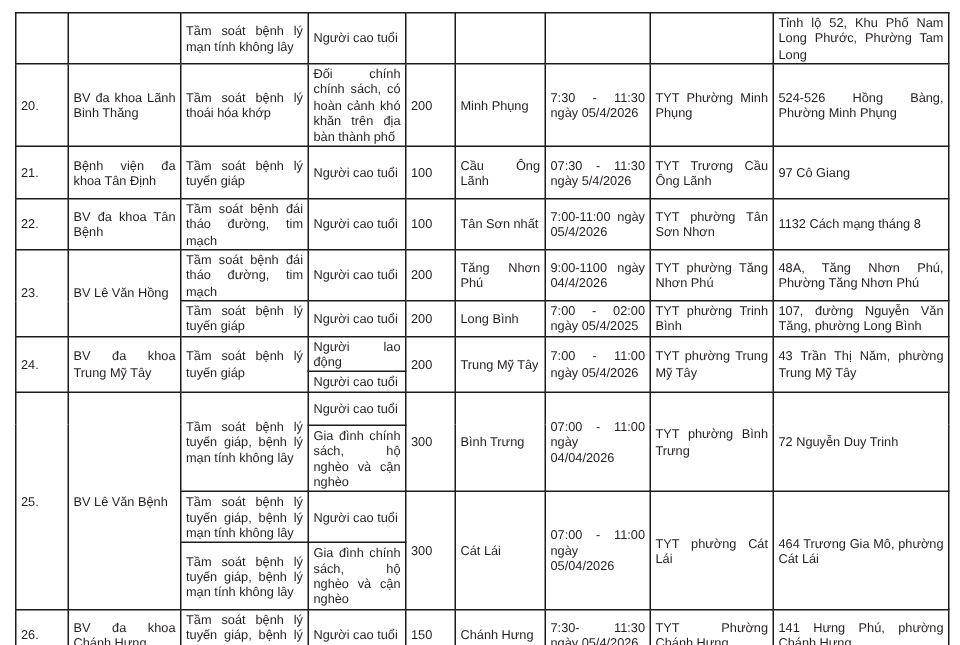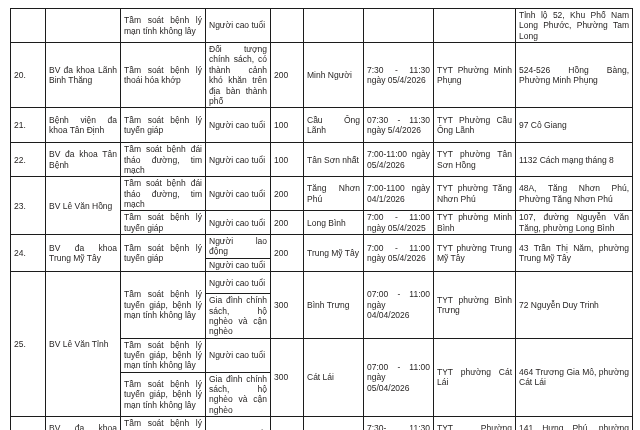--- a/index.html
+++ b/index.html
@@ -67,86 +67,86 @@
           <td class="col-count"></td>
           <td class="col-ward"></td>
           <td class="col-time"></td>
           <td class="col-tyt"></td>
           <td class="col-address">Tỉnh lộ 52, Khu Phố Nam Long Phước, Phường Tam Long</td>
         </tr>
         <tr style="height: 53px;">
           <td class="col-no">20.</td>
           <td class="col-hospital">BV đa khoa Lãnh Binh Thăng</td>
           <td class="col-program">Tầm soát bệnh lý thoái hóa khớp</td>
-          <td class="col-target">Đối tượng chính sách, có thành cảnh khó khăn trên địa bàn thành phố</td>
+          <td class="col-target">Đối chính chính sách, có hoàn cảnh khó khăn trên địa bàn thành phố</td>
           <td class="col-count">200</td>
-          <td class="col-ward">Minh Người</td>
+          <td class="col-ward">Minh Phụng</td>
           <td class="col-time">7:30 - 11:30 ngày 05/4/2026</td>
           <td class="col-tyt">TYT Phường Minh Phụng</td>
           <td class="col-address">524-526 Hồng Bàng, Phường Minh Phụng</td>
         </tr>
         <tr style="height: 35px;">
           <td class="col-no">21.</td>
           <td class="col-hospital">Bệnh viện đa khoa Tân Định</td>
           <td class="col-program">Tầm soát bệnh lý tuyến giáp</td>
           <td class="col-target">Người cao tuổi</td>
           <td class="col-count">100</td>
           <td class="col-ward">Cầu Ông Lãnh</td>
           <td class="col-time">07:30 - 11:30 ngày 5/4/2026</td>
-          <td class="col-tyt">TYT Phường Cầu Ông Lãnh</td>
+          <td class="col-tyt">TYT Trương Cầu Ông Lãnh</td>
           <td class="col-address">97 Cô Giang</td>
         </tr>
         <tr style="height: 31px;">
           <td class="col-no">22.</td>
           <td class="col-hospital">BV đa khoa Tân Bệnh</td>
           <td class="col-program">Tầm soát bệnh đái tháo đường, tim mạch</td>
           <td class="col-target">Người cao tuổi</td>
           <td class="col-count">100</td>
           <td class="col-ward">Tân Sơn nhất</td>
           <td class="col-time">7:00-11:00 ngày 05/4/2026</td>
-          <td class="col-tyt">TYT phường Tân Sơn Hồng</td>
+          <td class="col-tyt">TYT phường Tân Sơn Nhơn</td>
           <td class="col-address">1132 Cách mạng tháng 8</td>
         </tr>
         <tr style="height: 33px;">
           <td rowspan="2" class="col-no">23.</td>
           <td rowspan="2" class="col-hospital">BV Lê Văn Hồng</td>
           <td class="col-program">Tầm soát bệnh đái tháo đường, tim mạch</td>
           <td class="col-target">Người cao tuổi</td>
           <td class="col-count">200</td>
           <td class="col-ward">Tăng Nhơn Phú</td>
-          <td class="col-time">7:00-1100 ngày 04/1/2026</td>
+          <td class="col-time">9:00-1100 ngày 04/4/2026</td>
           <td class="col-tyt">TYT phường Tăng Nhơn Phú</td>
           <td class="col-address">48A, Tăng Nhơn Phú, Phường Tăng Nhơn Phú</td>
         </tr>
         <tr style="height: 23px;">
           <td class="col-program">Tầm soát bệnh lý tuyến giáp</td>
           <td class="col-target">Người cao tuổi</td>
           <td class="col-count">200</td>
           <td class="col-ward">Long Bình</td>
-          <td class="col-time">7:00 - 11:00 ngày 05/4/2025</td>
-          <td class="col-tyt">TYT phường Minh Bình</td>
+          <td class="col-time">7:00 - 02:00 ngày 05/4/2025</td>
+          <td class="col-tyt">TYT phường Trinh Bình</td>
           <td class="col-address">107, đường Nguyễn Văn Tăng, phường Long Bình</td>
         </tr>
         <tr style="height: 13px;">
           <td rowspan="2" class="col-no">24.</td>
           <td rowspan="2" class="col-hospital">BV đa khoa Trung Mỹ Tây</td>
           <td rowspan="2" class="col-program">Tầm soát bệnh lý tuyến giáp</td>
           <td class="col-target">Người lao động</td>
           <td rowspan="2" class="col-count">200</td>
           <td rowspan="2" class="col-ward">Trung Mỹ Tây</td>
           <td rowspan="2" class="col-time">7:00 - 11:00 ngày 05/4/2026</td>
           <td rowspan="2" class="col-tyt">TYT phường Trung Mỹ Tây</td>
           <td rowspan="2" class="col-address">43 Trần Thị Năm, phường Trung Mỹ Tây</td>
         </tr>
         <tr style="height: 13px;">
           <td class="col-target">Người cao tuổi</td>
         </tr>
         <tr style="height: 22px;">
           <td rowspan="4" class="col-no">25.</td>
-          <td rowspan="4" class="col-hospital">BV Lê Văn Tỉnh</td>
+          <td rowspan="4" class="col-hospital">BV Lê Văn Bệnh</td>
           <td rowspan="2" class="col-program">Tầm soát bệnh lý tuyến giáp, bệnh lý mạn tính không lây</td>
           <td class="col-target">Người cao tuổi</td>
           <td rowspan="2" class="col-count">300</td>
           <td rowspan="2" class="col-ward">Bình Trưng</td>
           <td rowspan="2" class="col-time">07:00 - 11:00 ngày 04/04/2026</td>
           <td rowspan="2" class="col-tyt">TYT phường Bình Trưng</td>
           <td rowspan="2" class="col-address">72 Nguyễn Duy Trinh</td>
         </tr>
         <tr style="height: 32px;">
           <td class="col-target">Gia đình chính sách, hộ nghèo và cận nghèo</td>

